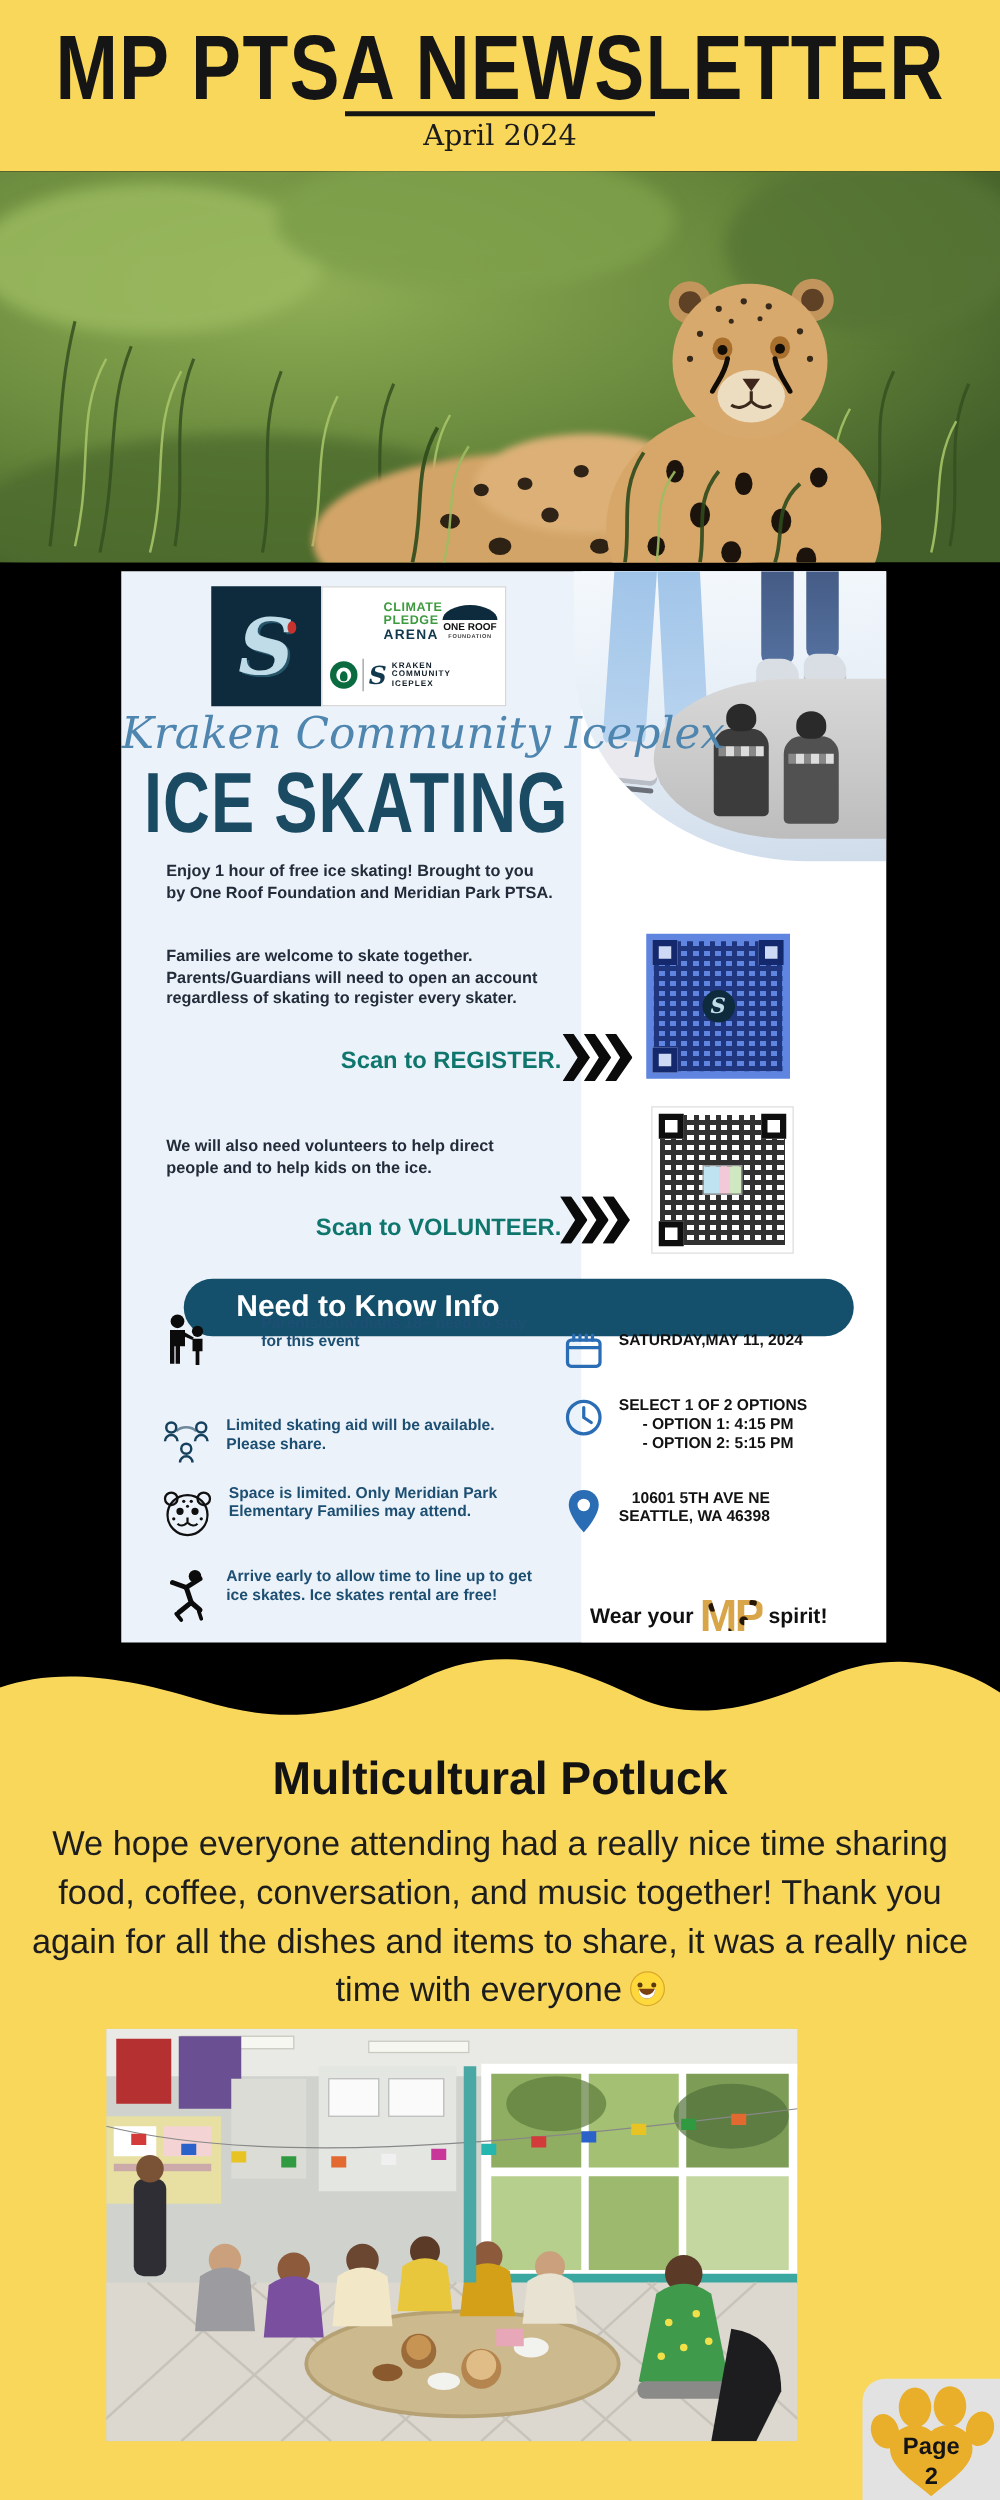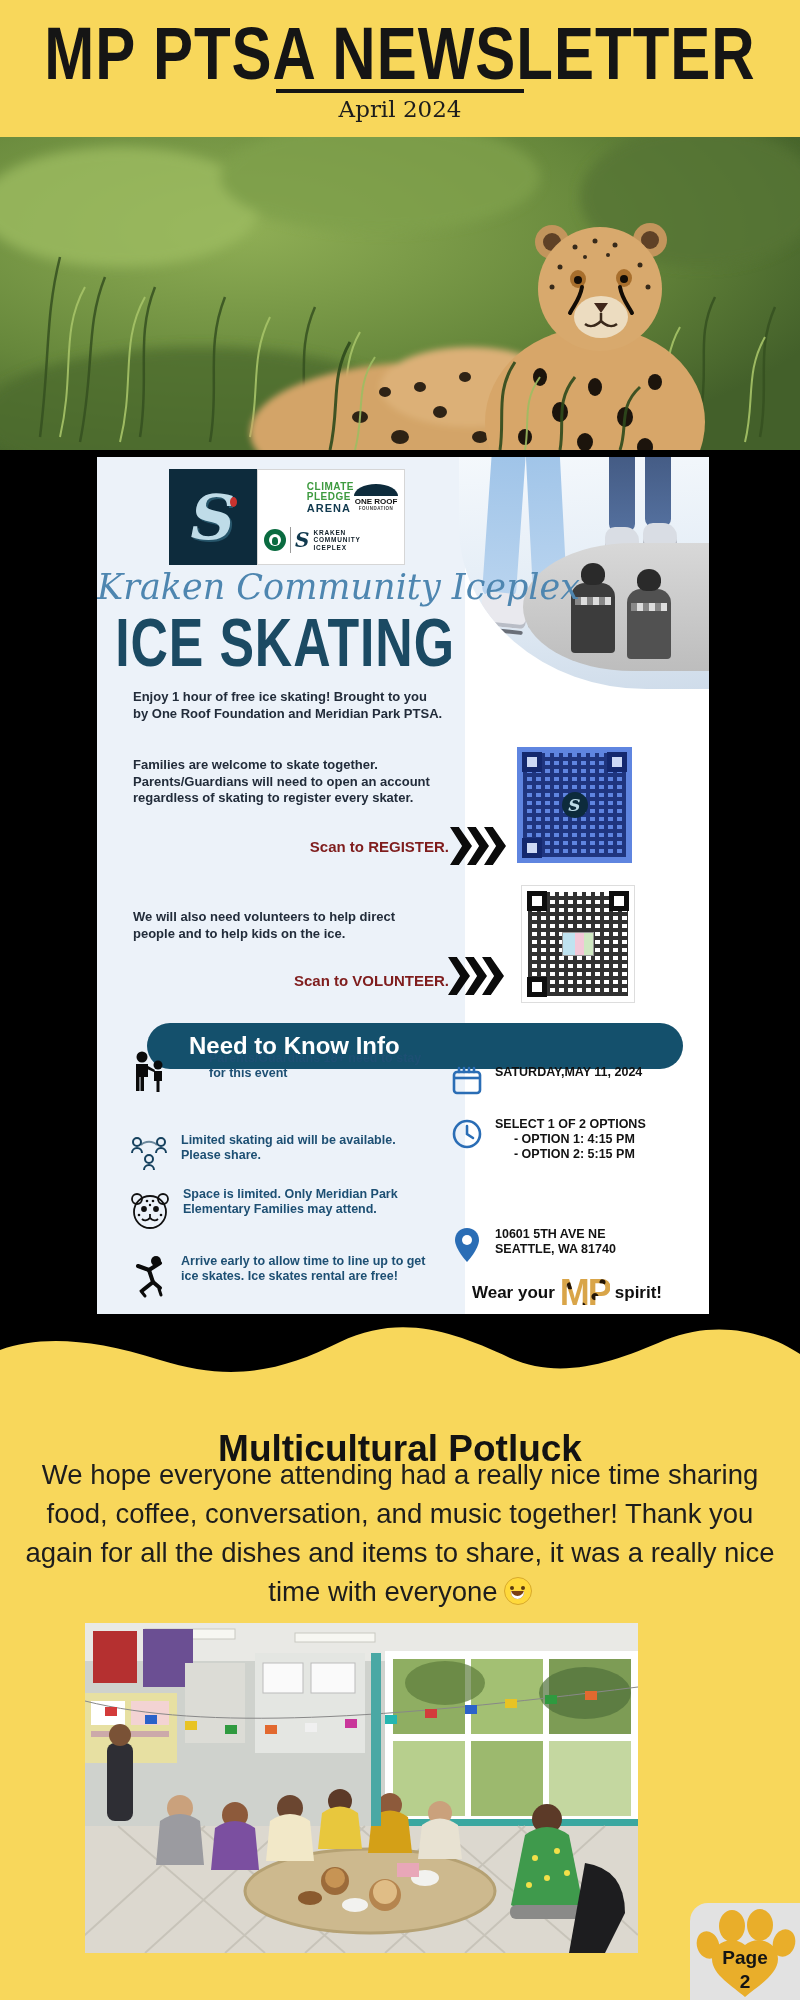--- a/index.html
+++ b/index.html
@@ -70,21 +70,21 @@
   .script-title{position:absolute;left:0;top:110px;width:375px;text-align:center;
     font-family:"DejaVu Serif","Liberation Serif",serif;font-style:italic;font-size:35px;color:#4E86B0;white-space:nowrap;}
   .main-title{position:absolute;left:-12px;top:146px;width:400px;text-align:center;font-size:61px;font-weight:800;
     color:#1B4A63;letter-spacing:1px;transform:scale(.85,1.12);transform-origin:center top;white-space:nowrap;}
 
   .fpara{position:absolute;font-size:13px;font-weight:700;color:#222c3a;line-height:1.28;}
   .p-intro{left:36px;top:232px;width:312px;}
   .p-families{left:36px;top:300px;width:316px;}
   .p-volunteer{left:36px;top:452px;width:300px;}
 
-  .scan-label{position:absolute;font-size:15px;font-weight:800;color:#7f1d1d;}
+  .scan-label{position:absolute;font-size:19px;font-weight:800;color:#0f766e;}
   .lbl-register{left:140px;top:381px;width:212px;text-align:right;}
   .lbl-volunteer{left:128px;top:515px;width:224px;text-align:right;}
   .chevrons{position:absolute;display:flex;}
   .chev-register{left:358px;top:370px;}
   .chev-volunteer{left:356px;top:500px;}
   .chevrons i{display:block;width:22px;height:38px;background:#0b0b0b;margin-left:-5px;
     clip-path:polygon(0 0,40% 0,100% 50%,40% 100%,0 100%,55% 50%);}
 
   .qr{position:absolute;}
   .qr .mesh{position:absolute;inset:6px;
@@ -106,36 +106,36 @@
     color:#fff;font-size:24px;font-weight:800;line-height:46px;padding-left:42px;box-sizing:border-box;}
 
   .info-row{position:absolute;display:flex;gap:10px;align-items:flex-start;}
   .info-row .txt{font-size:12.5px;font-weight:800;color:#1D4F73;line-height:1.2;}
   .ir-l{left:30px;width:300px;}
   .ir-l .ic{flex:0 0 44px;display:flex;justify-content:center;}
   .row-l1{top:594px;gap:38px;} .row-l2{top:676px;} .row-l3{top:730px;} .row-l4{top:797px;}
   .ir-r{left:352px;width:238px;}
   .ir-r .txt{color:#121212;}
   .ir-r .ic{flex:0 0 36px;display:flex;justify-content:center;}
-  .row-r1{top:608px;} .row-r2{top:660px;} .row-r3{top:770px;}
+  .row-r1{top:608px;} .row-r2{top:660px;} .row-r3{top:734px;text-align:right;}
   .sub{margin-left:8px;text-align:center;}
 
   .spirit{position:absolute;left:360px;top:818px;width:220px;display:flex;align-items:center;justify-content:center;gap:5px;}
   .spirit .w{font-size:17px;font-weight:800;color:#101010;white-space:nowrap;}
   .mp-leopard{font-size:36px;font-weight:800;line-height:1;letter-spacing:-2px;
     background:radial-gradient(circle at 20% 30%,#241505 3px,transparent 4px),
       radial-gradient(circle at 70% 60%,#241505 3px,transparent 4px),
       radial-gradient(circle at 45% 85%,#241505 2.5px,transparent 3.5px),
       radial-gradient(circle at 85% 20%,#241505 2.5px,transparent 3.5px),#D9A549;
     -webkit-background-clip:text;background-clip:text;color:transparent;}
 
   
   .wave{position:absolute;left:0;top:1312px;width:800px;height:86px;display:block;}
   .bottom{position:absolute;left:0;top:1395px;width:800px;height:605px;background:#F8D75B;}
-  .potluck-title{position:absolute;left:0;top:1402px;width:800px;text-align:center;font-size:37px;font-weight:800;color:#131313;margin-top:26px;}
+  .potluck-title{position:absolute;left:0;top:1402px;width:800px;text-align:center;font-size:37px;font-weight:800;color:#131313;}
   .potluck-body{position:absolute;left:12px;top:1455px;width:776px;text-align:center;font-size:27.5px;font-weight:500;
     color:#1d1d1d;line-height:1.42;}
   .emoji{display:inline-block;width:26px;height:26px;border-radius:50%;background:#FFD93B;border:1px solid #d8a92c;
     position:relative;vertical-align:-4px;margin-left:6px;}
   .emoji:before{content:"";position:absolute;left:5px;top:8px;width:4px;height:4px;border-radius:50%;background:#5a3a10;
     box-shadow:11px 0 0 #5a3a10;}
   .emoji:after{content:"";position:absolute;left:6px;top:13px;width:13px;height:8px;background:#7a4012;
     border-radius:0 0 12px 12px;box-shadow:inset 0 -3px 0 #fff;}
 
   .potluck-photo{position:absolute;left:85px;top:1623px;width:553px;height:330px;}
@@ -438,21 +438,21 @@
     </div>
     <div class="info-row ir-r row-r3">
       <span class="ic">
         <svg width="28" height="36" viewBox="0 0 28 36">
             <path d="M14,1 C7,1 2,6 2,13 c0,9 12,22 12,22 s12,-13 12,-22 C26,6 21,1 14,1 Z" fill="#2A6DB5"></path>
           <circle cx="14" cy="13" r="5" fill="#fff"></circle>
           </svg>
       </span>
       <div>
         <div class="txt">10601 5TH AVE NE</div>
-        <div class="txt">SEATTLE, WA 81740</div>
+        <div class="txt">SEATTLE, WA 46398</div>
       </div>
     </div>
 
     <div class="spirit">
       <span class="w">Wear your</span>
       <span class="mp-leopard">MP</span>
       <span class="w">spirit!</span>
     </div>
   </div>
 

